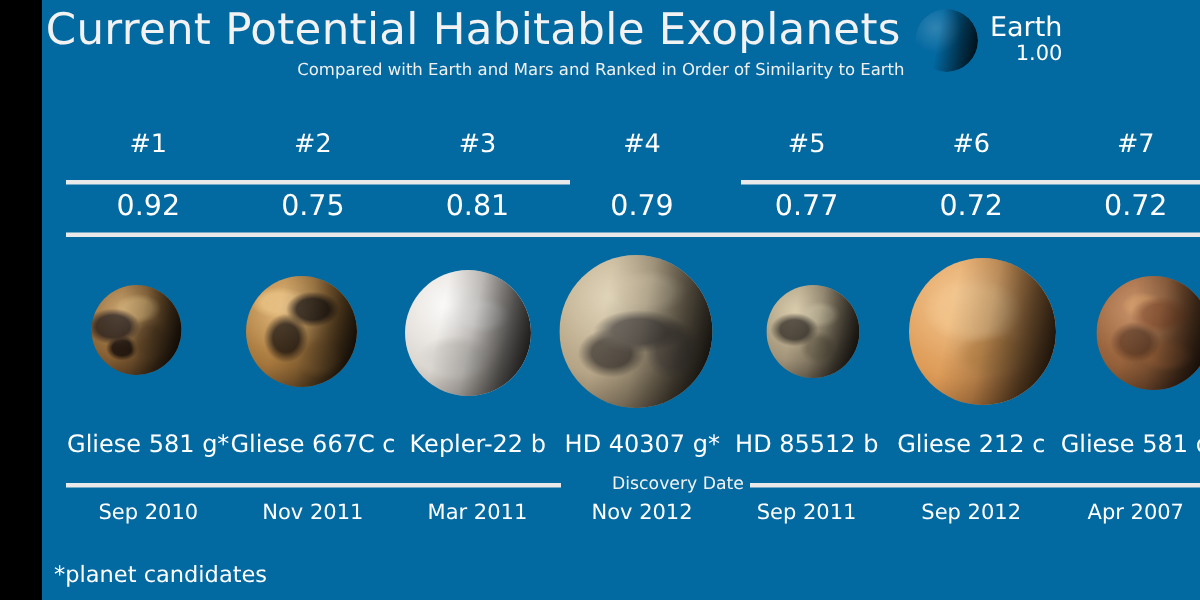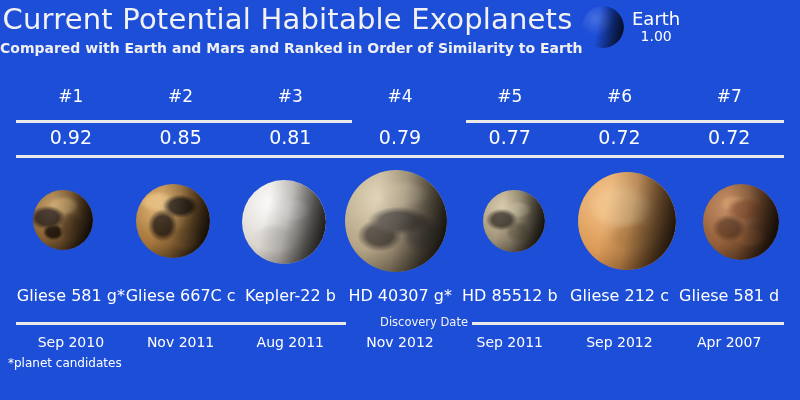--- a/index.html
+++ b/index.html
@@ -1,38 +1,38 @@
 <!DOCTYPE html>
 <html><head>
 <meta charset="utf-8">
 <style>
   html,body{margin:0;padding:0;background:#000;}
   body{
     width:800px;height:400px;overflow:hidden;
     font-family:"DejaVu Sans","Liberation Sans",sans-serif;
     color:#fff;position:relative;
   }
-  .stage{position:absolute;inset:0;background:#1d4ed8;}
+  .stage{position:absolute;inset:0;background:#0369a1;margin-left:28px;}
 
   
   .title{
     position:absolute;left:0;top:2px;width:575px;text-align:center;
     font-size:29px;font-weight:400;letter-spacing:.2px;
     color:#f2f2f2;white-space:nowrap;
   }
   .subtitle{
-    position:absolute;left:0;top:40px;width:575px;text-align:left;
-    font-size:14px;font-weight:700;color:#f0f0f0;white-space:nowrap;
+    position:absolute;left:0;top:40px;width:575px;text-align:right;
+    font-size:11px;font-weight:400;color:#f0f0f0;white-space:nowrap;
   }
 
   
   .ref{position:absolute;top:6px;display:flex;align-items:center;gap:8px;}
   .ref.earth{left:582px;}
   .ref.mars{left:697px;}
-  .ref-label{text-align:center;line-height:1.05;}
+  .ref-label{text-align:right;line-height:1.05;}
   .ref-name{font-size:18px;color:#fff;}
   .ref-val{font-size:14px;color:#fff;}
 
   .ball{border-radius:50%;position:relative;overflow:hidden;flex:0 0 auto;}
   .ball::after{ 
     content:"";position:absolute;inset:0;border-radius:50%;
     background:radial-gradient(circle at 32% 30%,
       rgba(255,255,255,.18) 0%, rgba(255,255,255,0) 42%),
       linear-gradient(100deg, rgba(0,0,0,0) 38%, rgba(0,0,0,.55) 72%, rgba(0,0,0,.92) 100%);
   }
@@ -138,21 +138,21 @@
 
   .rule2{position:absolute;left:16px;height:2.5px;background:#e9e9e9;}
   .rule2.a{top:322px;width:330px;}
   .rule2.b{top:322px;left:472px;width:312px;}
   .rule2-label{
     position:absolute;top:315px;left:350px;width:118px;text-align:right;
     font-size:11.5px;color:#f2f2f2;white-space:nowrap;
   }
 
   
-  .foot-left{position:absolute;left:8px;top:356px;font-size:12px;color:#fff;}
+  .foot-left{position:absolute;left:8px;top:374px;font-size:15px;color:#fff;}
   .foot-right{position:absolute;right:8px;top:375px;font-size:12px;color:#fff;white-space:nowrap;}
 </style>
 </head>
 <body>
 
 <div class="stage">
 
   <div class="title">Current Potential Habitable Exoplanets</div>
   <div class="subtitle">Compared with Earth and Mars and Ranked in Order of Similarity to Earth</div>
 
@@ -172,21 +172,21 @@
     <div class="cell">#5</div>
     <div class="cell">#6</div>
     <div class="cell">#7</div>
   </div>
 
   <div class="rule top-a"></div>
   <div class="rule top-b"></div>
 
   <div class="row esi">
     <div class="cell">0.92</div>
-    <div class="cell">0.85</div>
+    <div class="cell">0.75</div>
     <div class="cell">0.81</div>
     <div class="cell">0.79</div>
     <div class="cell">0.77</div>
     <div class="cell">0.72</div>
     <div class="cell">0.72</div>
   </div>
 
   <div class="rule bottom"></div>
 
   <div class="planets">
@@ -223,21 +223,21 @@
     <div class="cell">Gliese 581 d</div>
   </div>
 
   <div class="rule2 a"></div>
   <div class="rule2 b"></div>
   <div class="rule2-label">Discovery Date</div>
 
   <div class="row dates">
     <div class="cell">Sep 2010</div>
     <div class="cell">Nov 2011</div>
-    <div class="cell">Aug 2011</div>
+    <div class="cell">Mar 2011</div>
     <div class="cell">Nov 2012</div>
     <div class="cell">Sep 2011</div>
     <div class="cell">Sep 2012</div>
     <div class="cell">Apr 2007</div>
   </div>
 
   <div class="foot-left">*planet candidates</div>
 
 </div>
 

